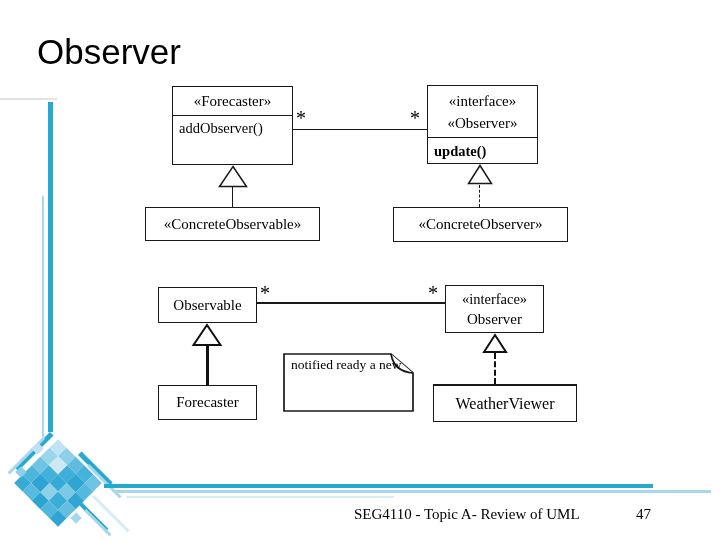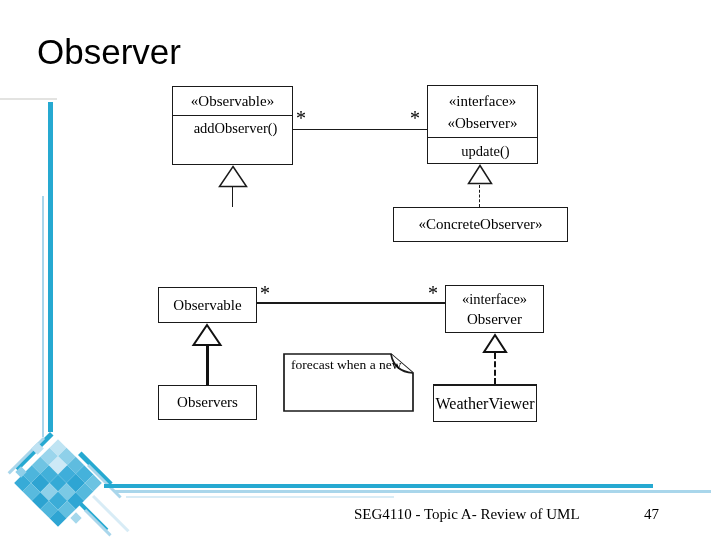--- a/index.html
+++ b/index.html
@@ -7,27 +7,27 @@
     position:relative; width:720px; height:540px; background:#ffffff;
     overflow:hidden; font-family:"Liberation Serif", serif; color:#000;
   }
   .abs{position:absolute;}
   
   #slide-title{
     left:37px; top:33px; font-family:"Liberation Sans", sans-serif;
     font-size:35px; line-height:38px; color:#000; letter-spacing:0px;
   }
   #footer-text{left:354px; top:506px; font-size:15px;}
-  #page-number{left:636px; top:506px; font-size:15px;margin-left:8px;}
+  #page-number{left:636px; top:506px; font-size:15px;}
   
   .uml-box{background:#fff; border:1.6px solid #1a1a1a; box-sizing:border-box;}
   .uml-title{display:flex; align-items:center; justify-content:center;
     font-size:15px; text-align:center;}
   .uml-methods{border-top:1.4px solid #1a1a1a; font-size:14.5px;
-    padding:2px 0 0 6px; line-height:21px;text-align:center;}
+    padding:2px 0 0 6px; line-height:21px;}
   .uml-single{display:flex; align-items:center; justify-content:center;
     font-size:15px; text-align:center;}
   
   .hline{background:#1a1a1a;}
   .vline-solid{border-left:1.5px solid #1a1a1a;}
   .vline-solid-thick{border-left:3px solid #111;}
   .vline-dashed{border-left:1.4px dashed #1a1a1a;}
   .vline-dashed-thick{border-left:2.6px dashed #111;}
   .mult{font-size:20px; line-height:20px;}
   
@@ -93,45 +93,46 @@
       <div style="background: rgb(79, 182, 220);"></div>
       <div style="background: rgb(46, 165, 211);"></div>
     </div>
   <div class="abs decor quilt-frag" style="left: 33px; top: 444px; width: 9px; height: 9px; background: rgb(191, 226, 242);"></div>
   <div class="abs decor quilt-frag" style="left: 17px; top: 468px; width: 8px; height: 8px; background: rgb(143, 207, 233);"></div>
   <div class="abs decor quilt-frag" style="left: 72px; top: 514px; width: 8px; height: 8px; background: rgb(165, 216, 236);"></div>
 
   <div id="slide-title" class="abs">Observer</div>
 
   <div class="abs uml-box" style="left:172px;top:86px;width:121px;height:79px;">
-    <div class="uml-title" style="height:28px;">«Observable»</div>
+    <div class="uml-title" style="height:28px;">«Forecaster»</div>
     <div class="uml-methods">
       <div>addObserver()</div>
     </div>
   </div>
 
   <div class="abs uml-box" style="left:427px;top:85px;width:111px;height:79px;">
     <div class="uml-title" style="height:51px;flex-direction:column;line-height:22px;">
       <div>«interface»</div>
       <div>«Observer»</div>
     </div>
-    <div class="uml-methods" style="line-height:22px;">
+    <div class="uml-methods" style="line-height:22px;font-weight:bold;">
       <div>update()</div>
     </div>
   </div>
 
   <div class="abs hline" style="left:293px;top:129px;width:134px;height:1.4px;"></div>
   <span class="abs mult" style="left:296px;top:108px;">*</span>
   <span class="abs mult" style="left:410px;top:108px;">*</span>
 
   <svg class="abs" style="left:218px;top:165px;" width="30" height="23">
     <polygon points="15,1.5 28.5,21.5 1.5,21.5" fill="#fff" stroke="#1a1a1a" stroke-width="1.5"></polygon>
   </svg>
   <div class="abs vline-solid" style="left:232.3px;top:187px;height:20px;"></div>
 
+  <div class="abs uml-box uml-single" style="left:145px;top:207px;width:175px;height:34px;">«ConcreteObservable»</div>
 
   <svg class="abs" style="left:467px;top:164px;" width="26" height="21">
     <polygon points="13,1.5 24.5,19.5 1.5,19.5" fill="#fff" stroke="#1a1a1a" stroke-width="1.5"></polygon>
   </svg>
   <div class="abs vline-dashed" style="left:479.3px;top:185px;height:22px;"></div>
 
   <div class="abs uml-box uml-single" style="left:393px;top:207px;width:175px;height:35px;">«ConcreteObserver»</div>
 
   <div class="abs uml-box uml-single" style="left:158px;top:287px;width:99px;height:36px;">Observable</div>
 
@@ -142,33 +143,33 @@
 
   <div class="abs hline" style="left:257px;top:302px;width:188px;height:2px;"></div>
   <span class="abs mult" style="left:260px;top:283px;">*</span>
   <span class="abs mult" style="left:428px;top:283px;">*</span>
 
   <svg class="abs" style="left:191px;top:323px;" width="32" height="24">
     <polygon points="16,2 29.5,22 2.5,22" fill="#fff" stroke="#111" stroke-width="2"></polygon>
   </svg>
   <div class="abs vline-solid-thick" style="left:205.5px;top:346px;height:39px;"></div>
 
-  <div class="abs uml-box uml-single" style="left:158px;top:385px;width:99px;height:35px;">Observers</div>
+  <div class="abs uml-box uml-single" style="left:158px;top:385px;width:99px;height:35px;">Forecaster</div>
 
   <svg class="abs" style="left:482px;top:333px;" width="26" height="21">
     <polygon points="13,2 24,19 2,19" fill="#fff" stroke="#111" stroke-width="2"></polygon>
   </svg>
   <div class="abs vline-dashed-thick" style="left:493.7px;top:353px;height:31px;"></div>
 
-  <div class="abs uml-box uml-single" style="left:433px;top:384px;width:104px;height:38px;font-size:16px;border-top-width:2.4px;">WeatherViewer</div>
+  <div class="abs uml-box uml-single" style="left:433px;top:384px;width:144px;height:38px;font-size:16px;border-top-width:2.4px;">WeatherViewer</div>
 
   <svg class="abs" style="left:283px;top:353px;" width="131" height="59">
     <path d="M1,1 H108 L130,20 V58 H1 Z" fill="#fff" stroke="#1a1a1a" stroke-width="1.7"></path>
     <path d="M108,1 C110,13 117,19 130,20" fill="#fff" stroke="#1a1a1a" stroke-width="1.7"></path>
   </svg>
   <div id="note-text" class="abs">
-    <div>forecast when a new</div>
+    <div>notified ready a new</div>
   </div>
 
   <span id="footer-text" class="abs">SEG4110 - Topic A-  Review of UML</span>
   <span id="page-number" class="abs">47</span>
 
 </div>
 
 </body></html>

